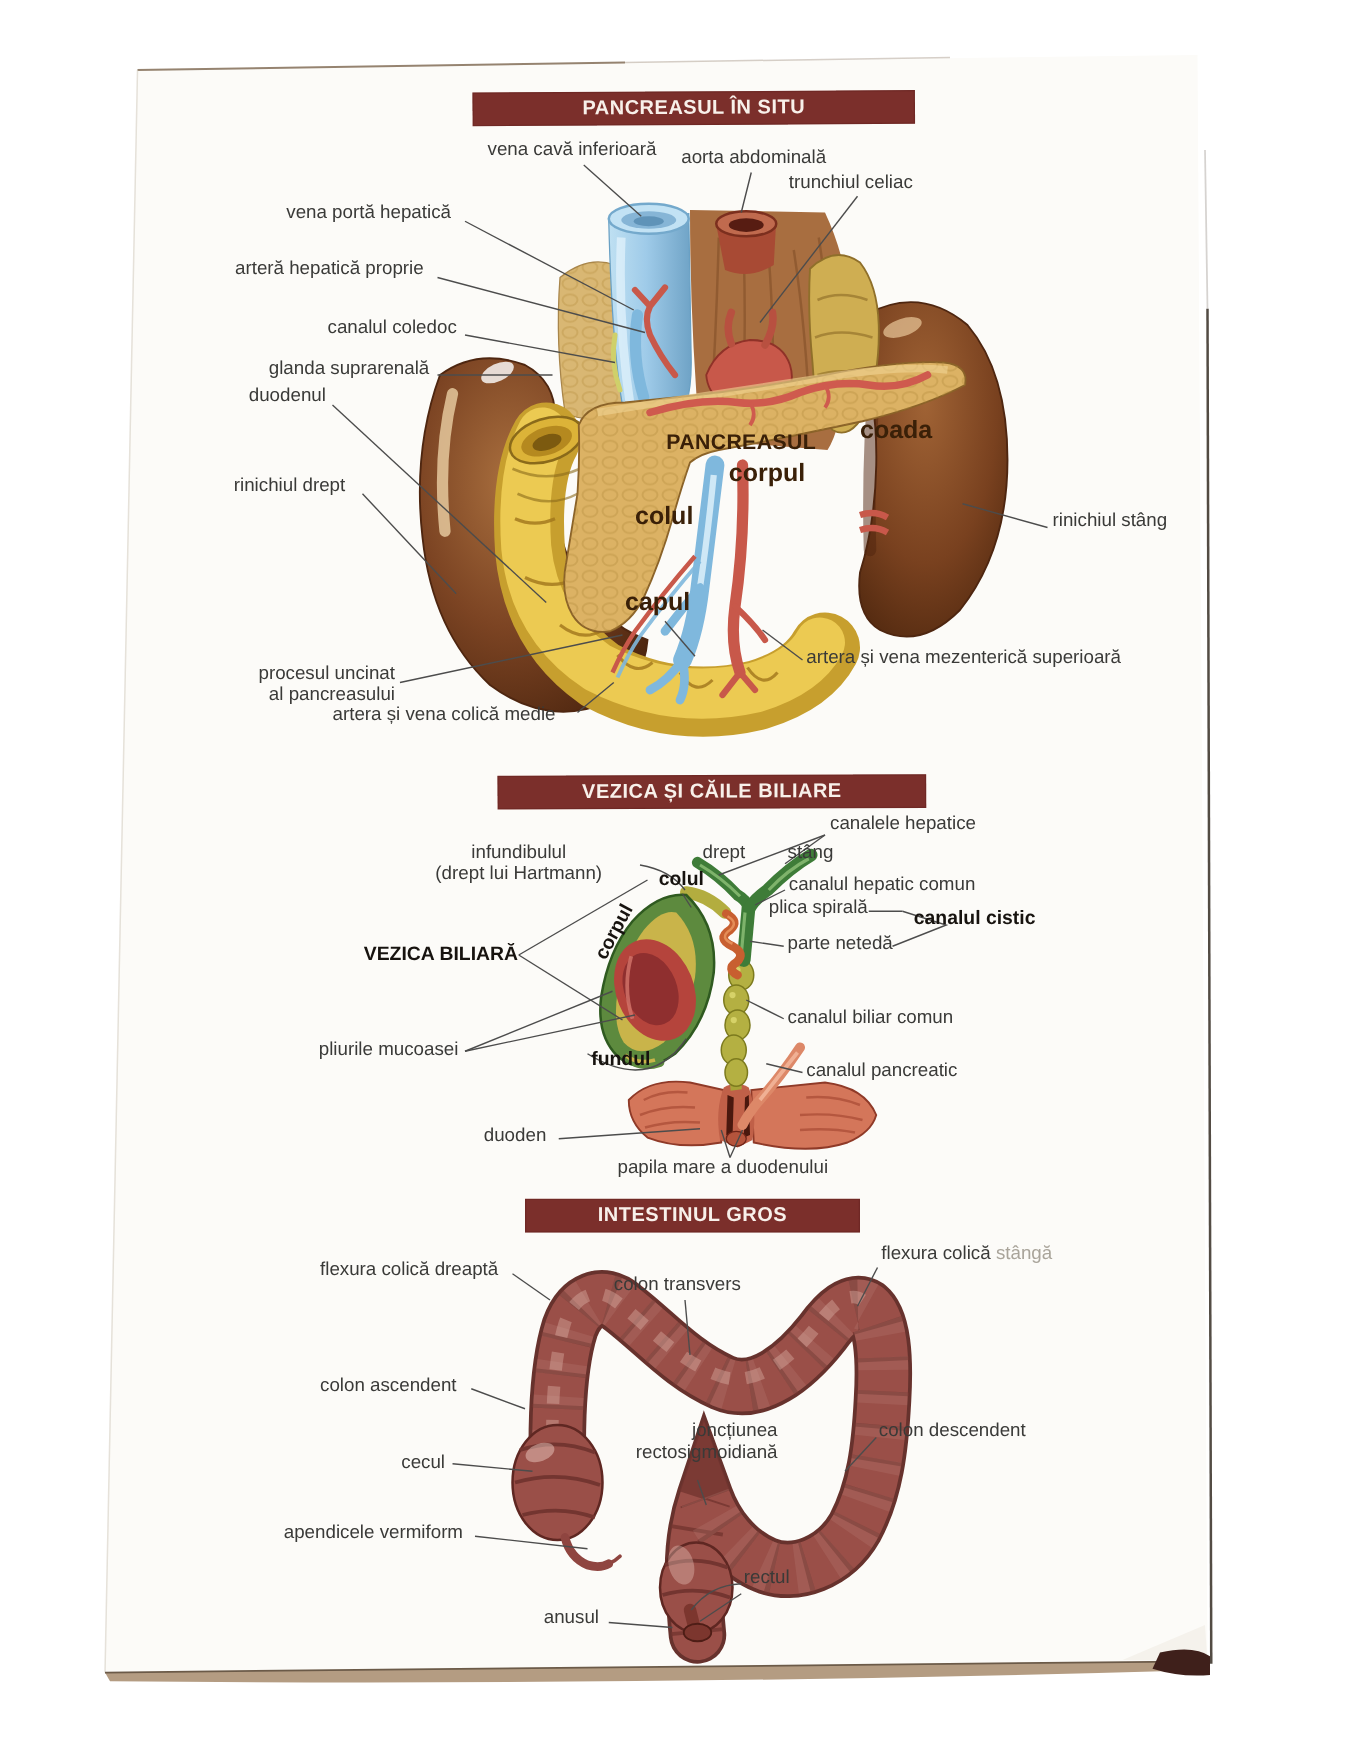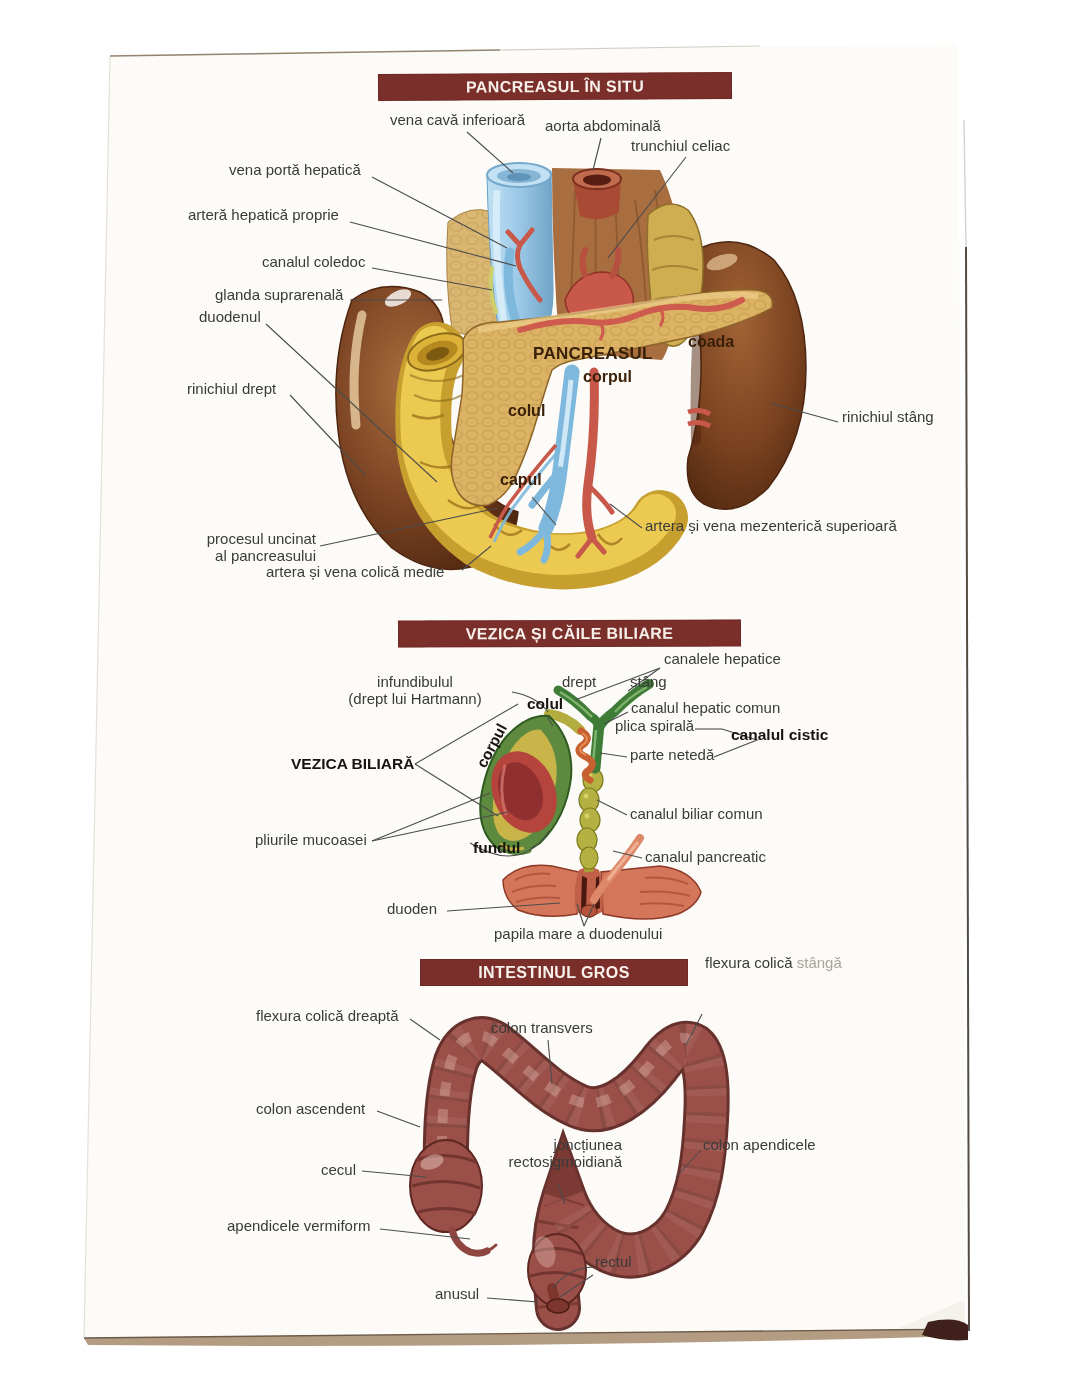--- a/index.html
+++ b/index.html
@@ -10,21 +10,21 @@
   .photo{position:relative;width:1080px;height:1397px;background:#ffffff;overflow:hidden;
          font-family:Liberation Sans, sans-serif;}
   .art{position:absolute;left:0;top:0;z-index:0;}
   .banner{position:absolute;z-index:2;background:var(--banner_bg);color:var(--banner_text);
           display:flex;align-items:center;justify-content:center;font-weight:bold;
           font-size:16px;letter-spacing:.4px;box-shadow:0 0 0 1px rgba(90,30,25,.35) inset;}
   .lbl{position:absolute;z-index:2;font-size:15px;line-height:1.12;color:var(--label_ink);
        white-space:nowrap;}
   .ctr{text-align:right;white-space:normal;}
   .ra{text-align:center;white-space:normal;}
-  .ov1{font-weight:bold;color:var(--overlay_brown);font-size:16px;}
+  .ov1{font-weight:bold;color:var(--overlay_brown);font-size:20px;}
   .ov1.big{font-size:17px;letter-spacing:.3px;}
   .ov2{font-weight:bold;color:#17130f;font-size:15.5px;}
   .rot{transform:rotate(-62deg);transform-origin:center;}
   .muted{color:var(--muted);}
 </style>
 </head>
 <body>
 
 <div class="photo">
 
@@ -321,25 +321,25 @@
 <div class="lbl ov2 rot" style="left:468px;top:737px">corpul</div>
 <div class="lbl" style="left:630px;top:806px">canalul biliar comun</div>
 <div class="lbl" style="left:255px;top:832px">pliurile mucoasei</div>
 <div class="lbl ov2" style="left:473px;top:839px">fundul</div>
 <div class="lbl" style="left:645px;top:849px">canalul pancreatic</div>
 <div class="lbl" style="left:387px;top:901px">duoden</div>
 <div class="lbl" style="left:494px;top:926px">papila mare a duodenului</div>
 
 <div class="lbl" style="left:256px;top:1008px">flexura colică dreaptă</div>
 <div class="lbl" style="left:491px;top:1020px">colon transvers</div>
-<div class="lbl" style="left:705px;top:955px">
+<div class="lbl" style="left:705px;top:995px">
   <span>flexura colică </span><span class="muted">stângă</span>
 </div>
 <div class="lbl" style="left:256px;top:1101px">colon  ascendent</div>
-<div class="lbl" style="left:703px;top:1137px">colon  apendicele</div>
+<div class="lbl" style="left:703px;top:1137px">colon  descendent</div>
 <div class="lbl" style="left:321px;top:1162px">cecul</div>
 <div class="lbl ctr" style="left:490px;top:1137px;width:132px">
   <div>joncțiunea</div>
   <div>rectosigmoidiană</div>
 </div>
 <div class="lbl" style="left:227px;top:1218px">apendicele vermiform</div>
 <div class="lbl" style="left:595px;top:1254px">rectul</div>
 <div class="lbl" style="left:435px;top:1286px">anusul</div>
 
 </div>

